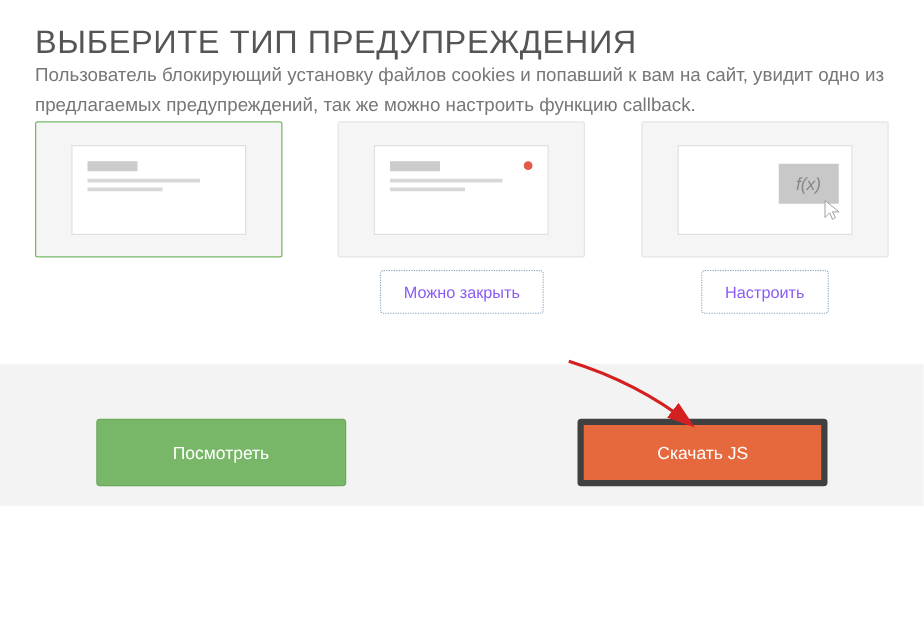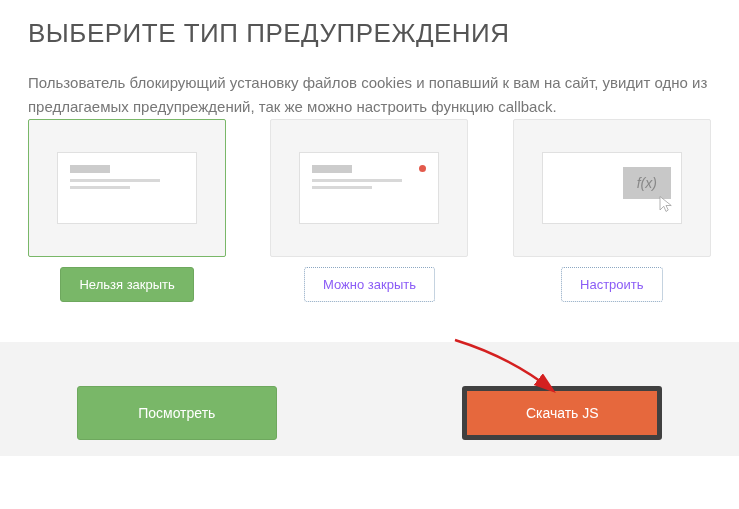--- a/index.html
+++ b/index.html
@@ -10,41 +10,40 @@
       color: #555;
     }
     .container {
       padding: 18px 28px 0 28px;
     }
     h1 {
       font-weight: 400;
       font-size: 26px;
       letter-spacing: 0.5px;
       color: #555555;
-      margin-bottom: 22px;
     }
     .description {
       font-size: 15px;
       line-height: 1.6;
       color: #777777;
     }
     .cards {
       display: flex;
       gap: 44px;
       margin-bottom: 40px;
     }
     .card {
       display: flex;
       flex-direction: column;
       align-items: center;
       width: 200px;
     }
     .preview {
       width: 198px;
-      height: 138px;
+      height: 109px;
       background: #f5f5f5;
       border: 1px solid #e5e5e5;
       border-radius: 2px;
       display: flex;
       align-items: center;
       justify-content: center;
       margin-bottom: 10px;
     }
     .card.selected .preview {
       border: 1px solid #79b768;
@@ -158,21 +157,20 @@
   <div class="cards">
 
     <div class="card selected">
       <div class="preview">
         <div class="mock-window">
           <div class="mock-bar"></div>
           <div class="mock-line"></div>
           <div class="mock-line short"></div>
         </div>
       </div>
-      <div class="card-btn btn-green">Нельзя закрыть</div>
     </div>
 
     <div class="card">
       <div class="preview">
         <div class="mock-window">
           <div class="mock-bar"></div>
           <div class="mock-line"></div>
           <div class="mock-line short"></div>
           <div class="mock-dot"></div>
         </div>

